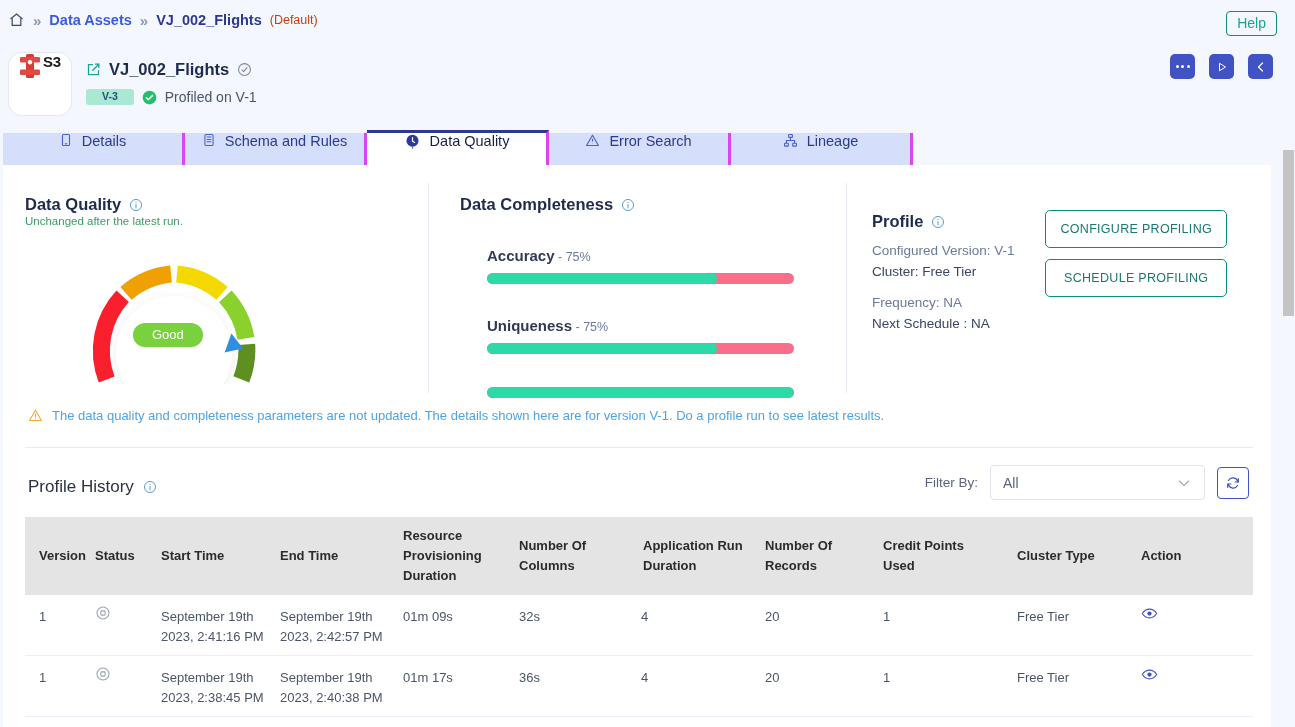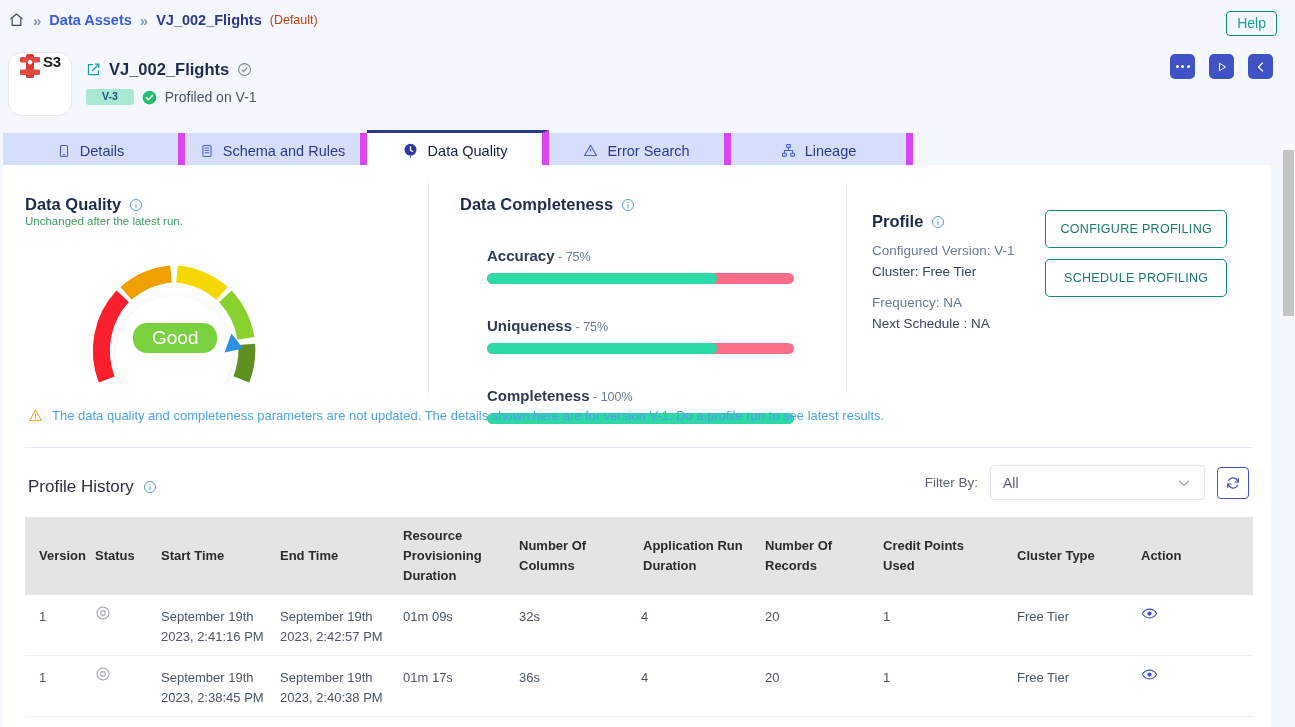--- a/index.html
+++ b/index.html
@@ -59,22 +59,22 @@
     display: flex; align-items: center; justify-content: center;
     cursor: pointer; border: none;
   }
   .dots { display: flex; gap: 2.5px; }
   .dots i { width: 3px; height: 3px; border-radius: 50%; background: #fff; display: block; }
 
   
   .tabs { position: absolute; left: 3px; top: 130px; display: flex; align-items: flex-end; }
   .tab {
     height: 35px; background: #d5dffb; color: #2b3a8f;
-    display: flex; align-items: center; justify-content: center; gap: 9px;
-    font-size: 14.5px; cursor: pointer; border-right: 7px solid #d946ef;
+    display: flex; align-items: flex-start; justify-content: center; gap: 9px;
+    font-size: 14.5px; cursor: pointer; border-right: 3px solid #d946ef;
   }
   .tab.active {
     background: #fff; color: #141f4a; font-weight: 400;
     border-top: 3px solid #2b3a8f; height: 38px;
   }
   .tab .ti { display: block; color: #4a5fd0; }
   .tab.active .ti { color: #2b3aa0; }
 
   
   .card {
@@ -92,21 +92,21 @@
 
   .p-dq { position: absolute; left: 22px; top: 30px; width: 400px; }
   .dq-sub { margin-top: 1px; font-size: 11.5px; color: #3e9b63; }
 
   
   .gauge-wrap { position: relative; width: 290px; height: 140px; margin: 12px auto 0 4px; }
   .gauge-svg { position: absolute; left: 0; top: 0; }
   .gauge-chip {
     position: absolute; left: 104px; top: 84px;
     background: #79d13e; color: #fff; border-radius: 14px;
-    padding: 5px 19px 6px; font-size: 19px; line-height: 1;
+    padding: 5px 19px 6px; font-size: 13px; line-height: 1;
   }
 
   .p-dc { position: absolute; left: 457px; top: 30px; width: 390px; }
   .metric { margin-top: 33px; margin-left: 27px; }
   .metric-label { font-size: 15px; font-weight: 700; color: #303a52; }
   .metric-val { font-size: 12.5px; font-weight: 400; color: #6b7a99; }
   .bar-bg {
     margin-top: 8px; height: 11px; width: 307px; border-radius: 6px;
     background: #fa6e8a; overflow: hidden;
   }
@@ -359,21 +359,20 @@
         </div>
 
         <div class="metric">
           <div><span class="metric-label">Uniqueness</span><span class="metric-val"> - <span>75%</span></span></div>
           <div class="bar-bg">
               <div class="bar-fill" id="bar1" style="width: 75%;"></div>
             </div>
         </div>
 
         <div class="metric">
-          <div><span class="metric-label">Completeness</span><span class="metric-val"> - <span>100%</span></span></div>
           <div class="bar-bg">
               <div class="bar-fill" id="bar2" style="width: 100%;"></div>
             </div>
         </div>
       </div>
 
       <div class="p-pf">
         <div class="sec-title-row">
           <span class="sec-title">Profile</span>
           <span>

